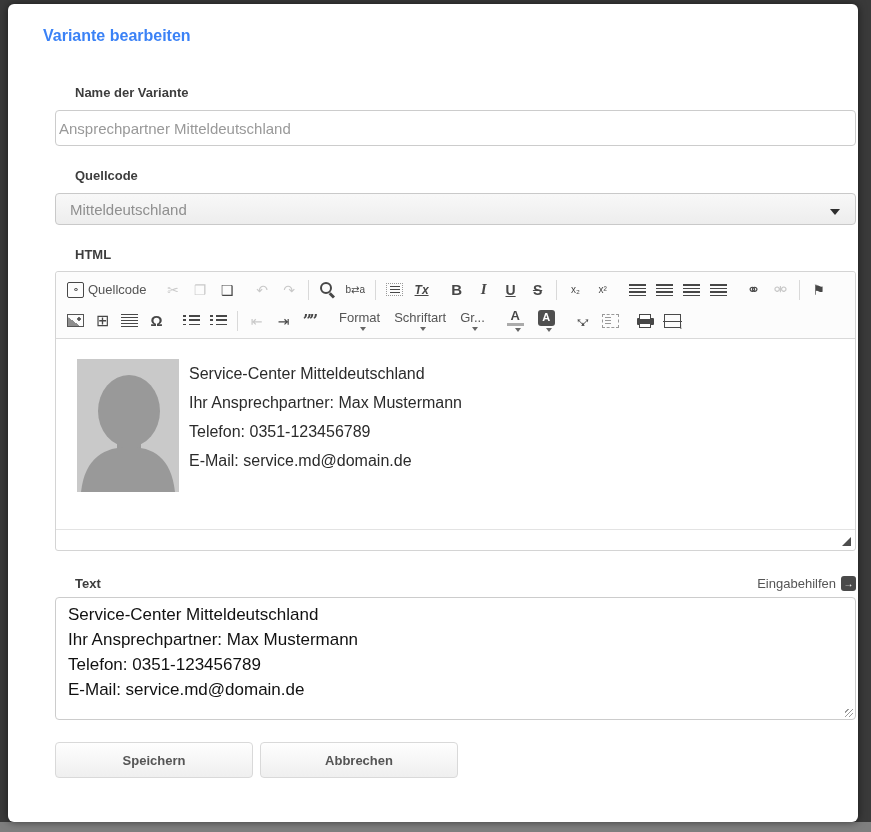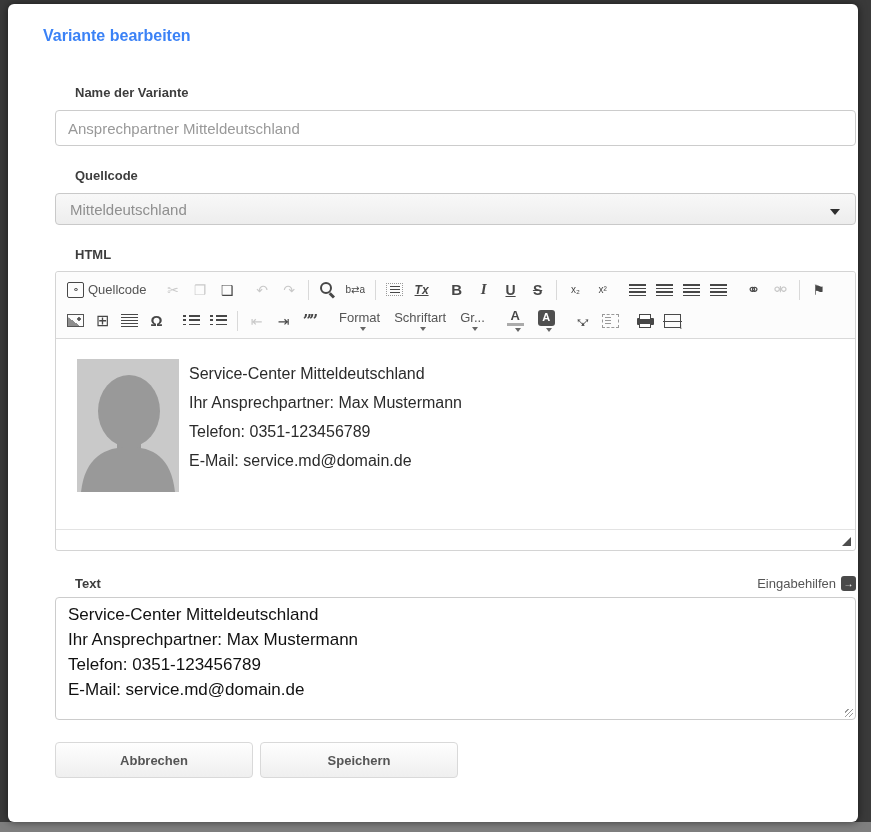--- a/index.html
+++ b/index.html
@@ -17,21 +17,21 @@
     padding-top:22px;
   }
   .dialog-title{margin:0 0 0 35px;font-size:16px;font-weight:700;color:#3b82f6;line-height:20px;}
   .form{margin:0 2px 0 47px;}
   .field-label{display:block;font-size:13px;font-weight:700;color:#3d3d3d;line-height:17px;margin-left:20px;}
   .lbl-name{margin-top:38px;}
   .lbl-ziel{margin-top:21px;}
   .lbl-html{margin-top:21px;}
   .text-input{
     display:block;width:100%;height:36px;margin-top:9px;
-    border:1px solid #ccc;border-radius:4px;padding:0 12px;
+    border:1px solid #ccc;border-radius:4px;padding:0 3px;
     font-size:15px;color:#999;font-family:inherit;outline:none;background:#fff;
   }
   .select{
     position:relative;height:32px;margin-top:9px;
     border:1px solid #c9c9c9;border-radius:4px;
     background:linear-gradient(#f8f8f8,#ededed);
     display:flex;align-items:center;padding:0 14px;
     font-size:15px;color:#8f8f8f;cursor:pointer;
   }
   .select-caret{
@@ -315,19 +315,19 @@
       </div>
       <div class="textarea-wrap">
         <textarea class="plain" style="">Service-Center Mitteldeutschland
 Ihr Ansprechpartner: Max Mustermann
 Telefon: 0351-123456789
 E-Mail: service.md@domain.de</textarea>
         <span class="textarea-grip"></span>
       </div>
 
       <div class="button-row">
+        <button class="btn">Speichern</button>
         <button class="btn">Abbrechen</button>
-        <button class="btn">Speichern</button>
       </div>
 
     </div>
   </div>
 </div>
 
 </body></html>

